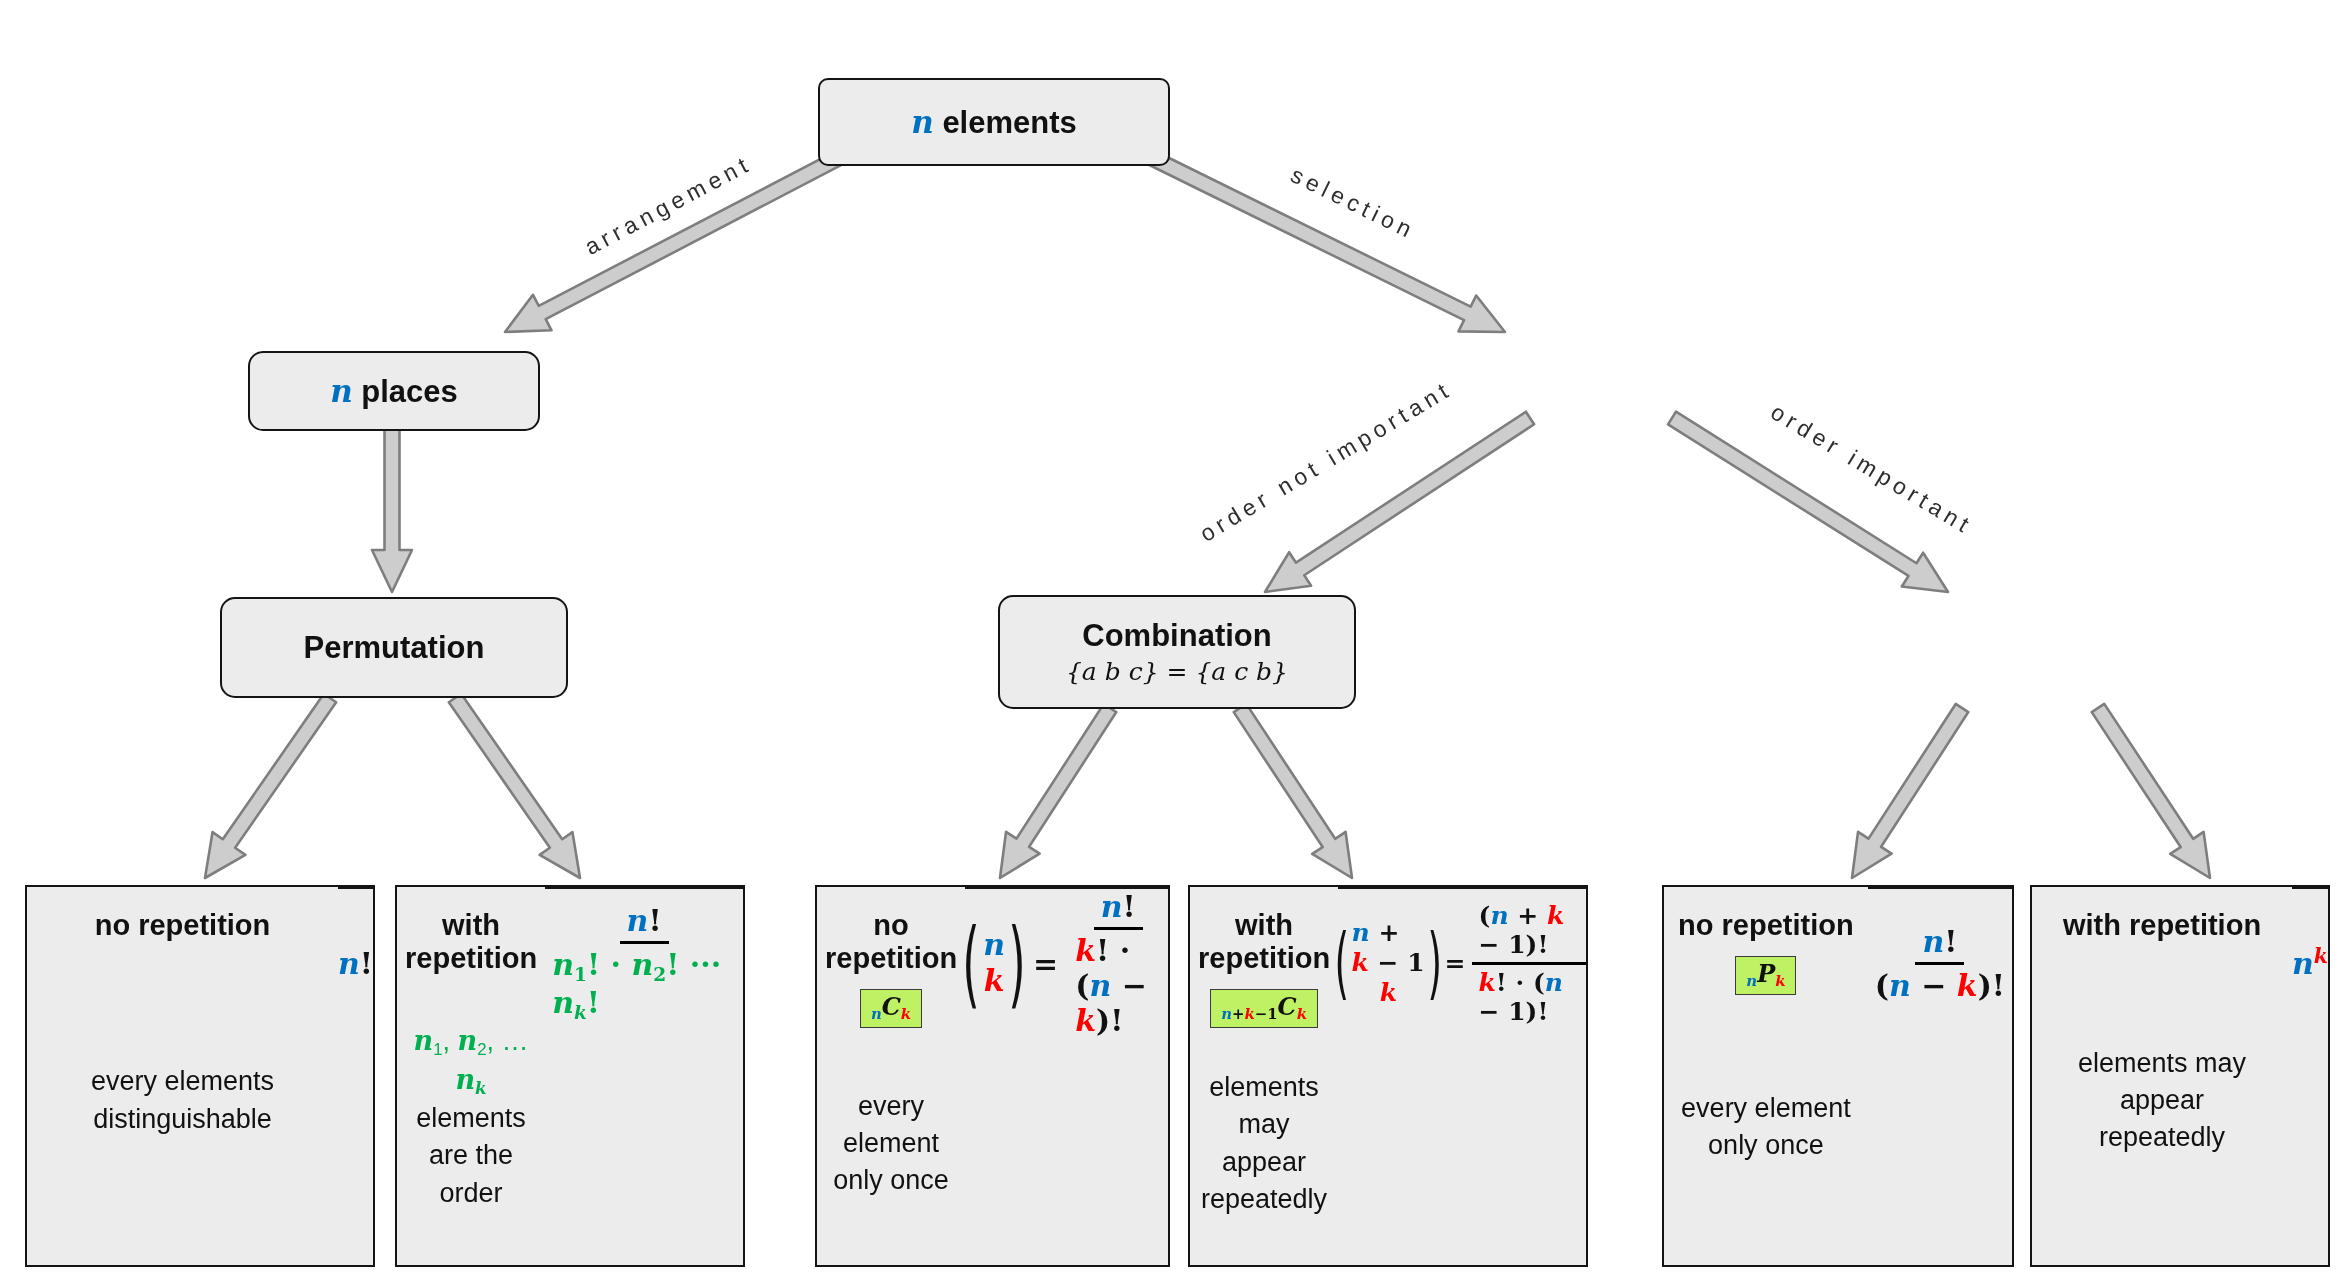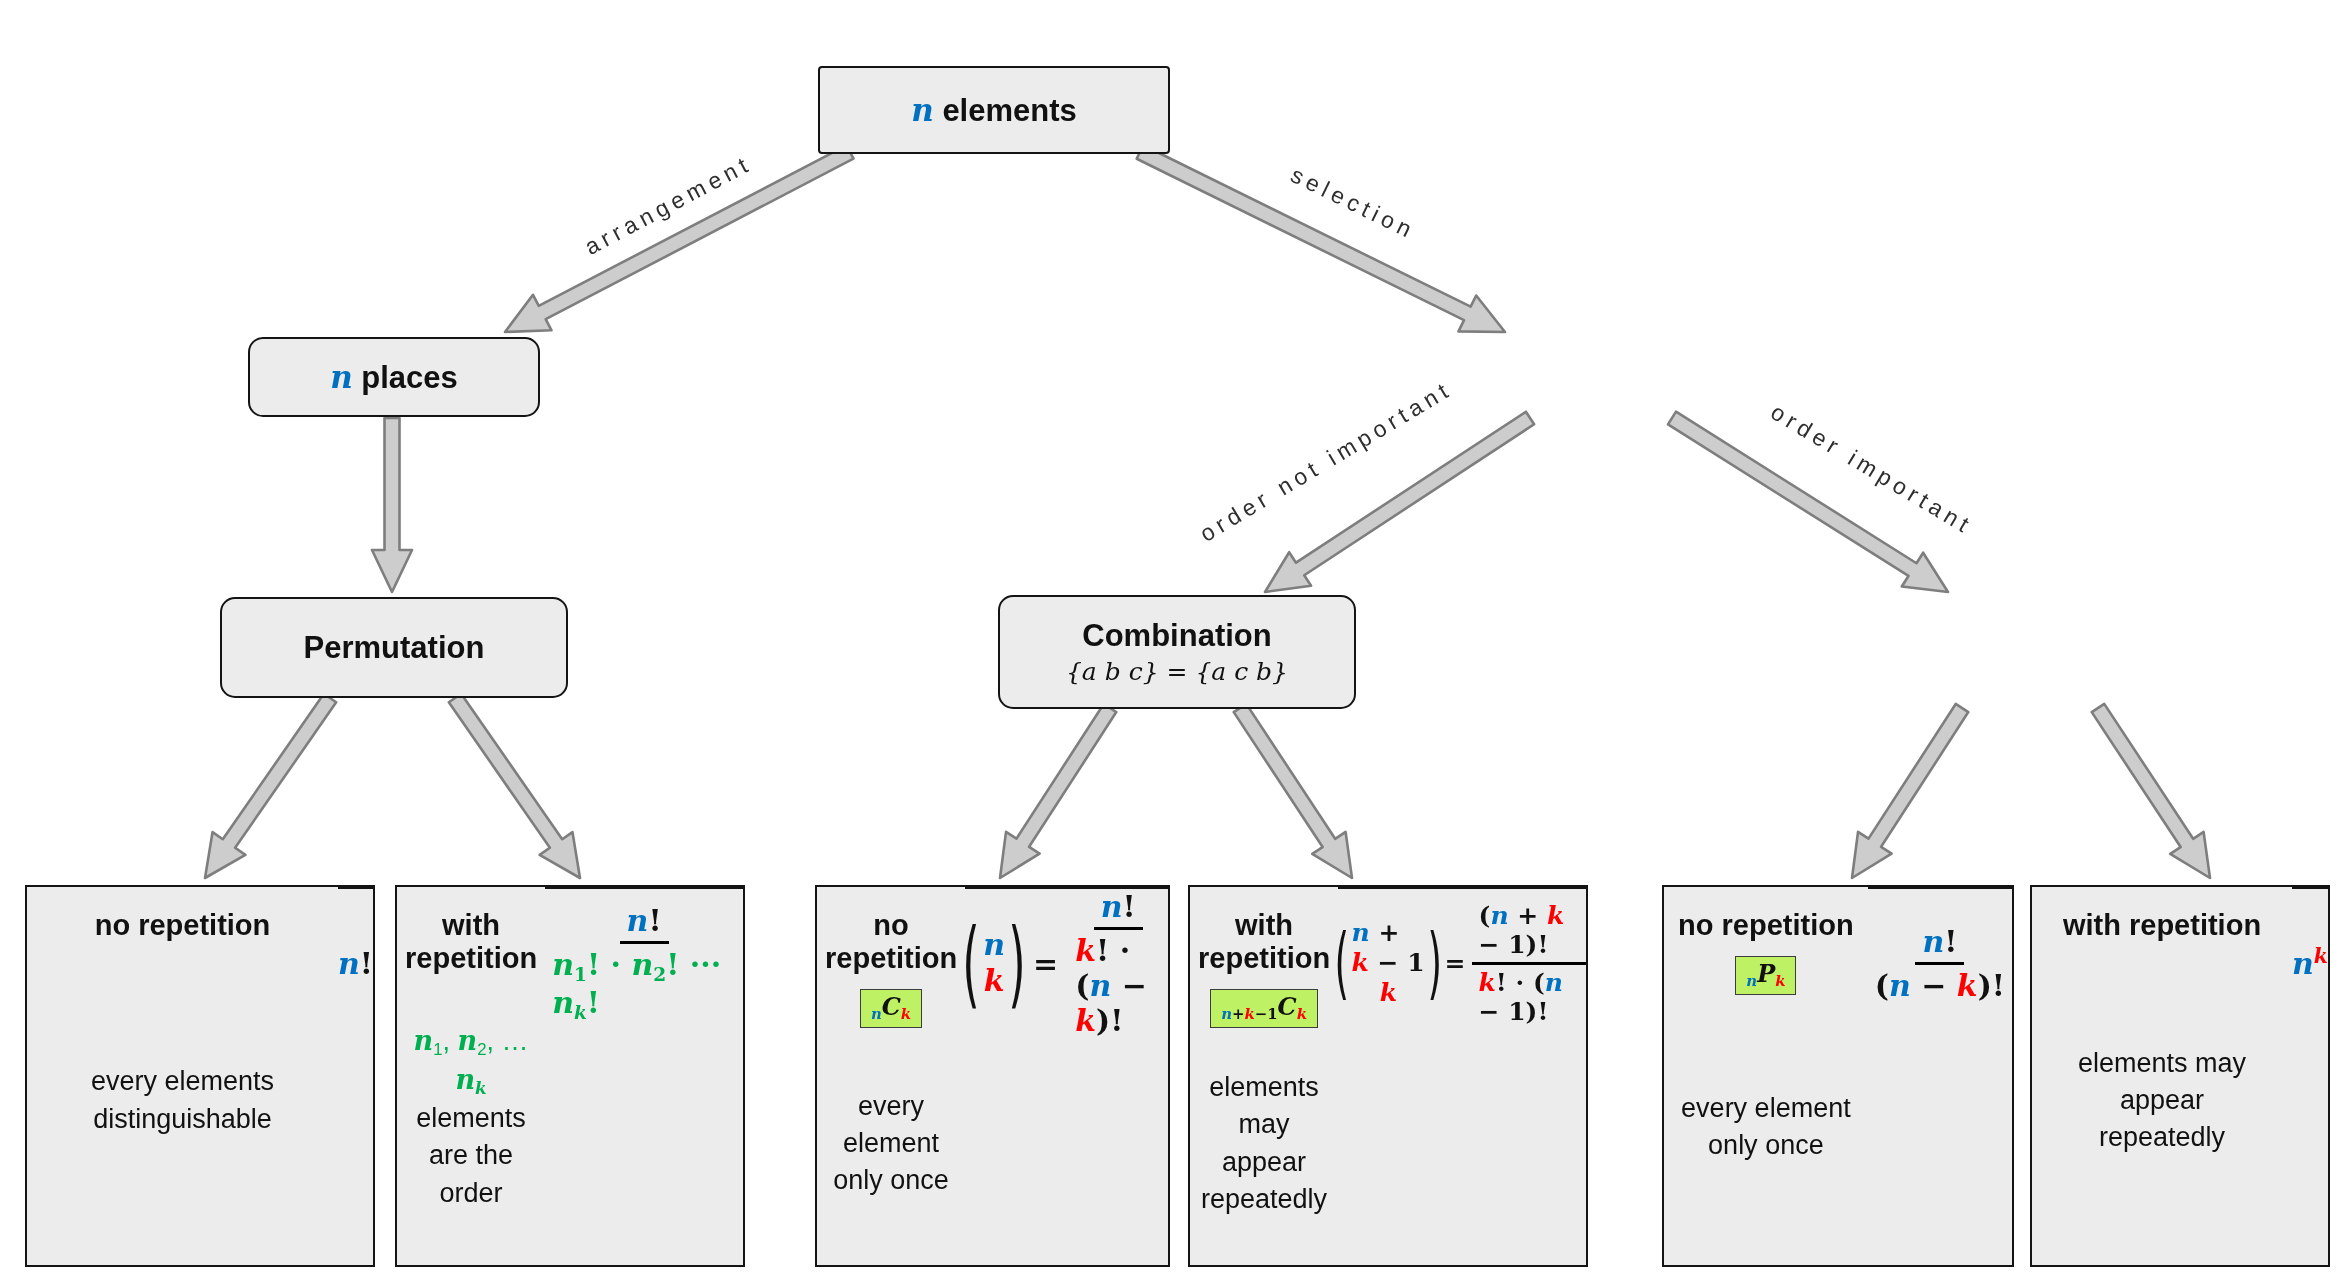--- a/index.html
+++ b/index.html
@@ -60,25 +60,25 @@
       <polygon points="0,-7.5 275.0189268797685,-7.5 275.0189268797685,-20 317.0189268797685,0 275.0189268797685,20 275.0189268797685,7.5 0,7.5" transform="translate(1530,418) rotate(146.71094625490161)" class="arrow"></polygon>
       <polygon points="0,-7.5 132,-7.5 132,-20 174,0 132,20 132,7.5 0,7.5" transform="translate(392,418) rotate(90)" class="arrow"></polygon>
       <polygon points="0,-7.5 364.9705149024926,-7.5 364.9705149024926,-20 406.9705149024926,0 364.9705149024926,20 364.9705149024926,7.5 0,7.5" transform="translate(1140,152) rotate(26.250242369688888)" class="arrow"></polygon>
       <polygon points="0,-7.5 347.13365313218543,-7.5 347.13365313218543,-20 389.13365313218543,0 347.13365313218543,20 347.13365313218543,7.5 0,7.5" transform="translate(850,152) rotate(152.44718842328223)" class="arrow"></polygon>
     <text class="edge-label" transform="translate(672,212) rotate(-28)">arrangement</text>
     <text class="edge-label" transform="translate(1350,210) rotate(26)">selection</text>
     <text class="edge-label" transform="translate(1330,468) rotate(-31)">order not important</text>
     <text class="edge-label" transform="translate(1868,476) rotate(31)">order important</text>
   </svg>
 
-  <div class="node" style="left:818px;top:66px;width:348px;height:84px;border-radius:4px">
+  <div class="node" style="left:818px;top:78px;width:348px;height:84px;border-radius:10px">
     <div><span class="mi blue">n</span><span> elements</span></div>
   </div>
 
-  <div class="node" style="left:248px;top:337px;width:288px;height:76px">
+  <div class="node" style="left:248px;top:351px;width:288px;height:76px">
     <div><span class="mi blue">n</span><span> places</span></div>
   </div>
 
   <div class="node" style="left:998px;top:595px;width:354px;height:110px">
     <div>Combination</div>
     <div class="subtitle">{a b c} = {a c b}</div>
   </div>
   <div class="node" style="left:220px;top:597px;width:344px;height:97px">
     <div>Permutation</div>
   </div>

